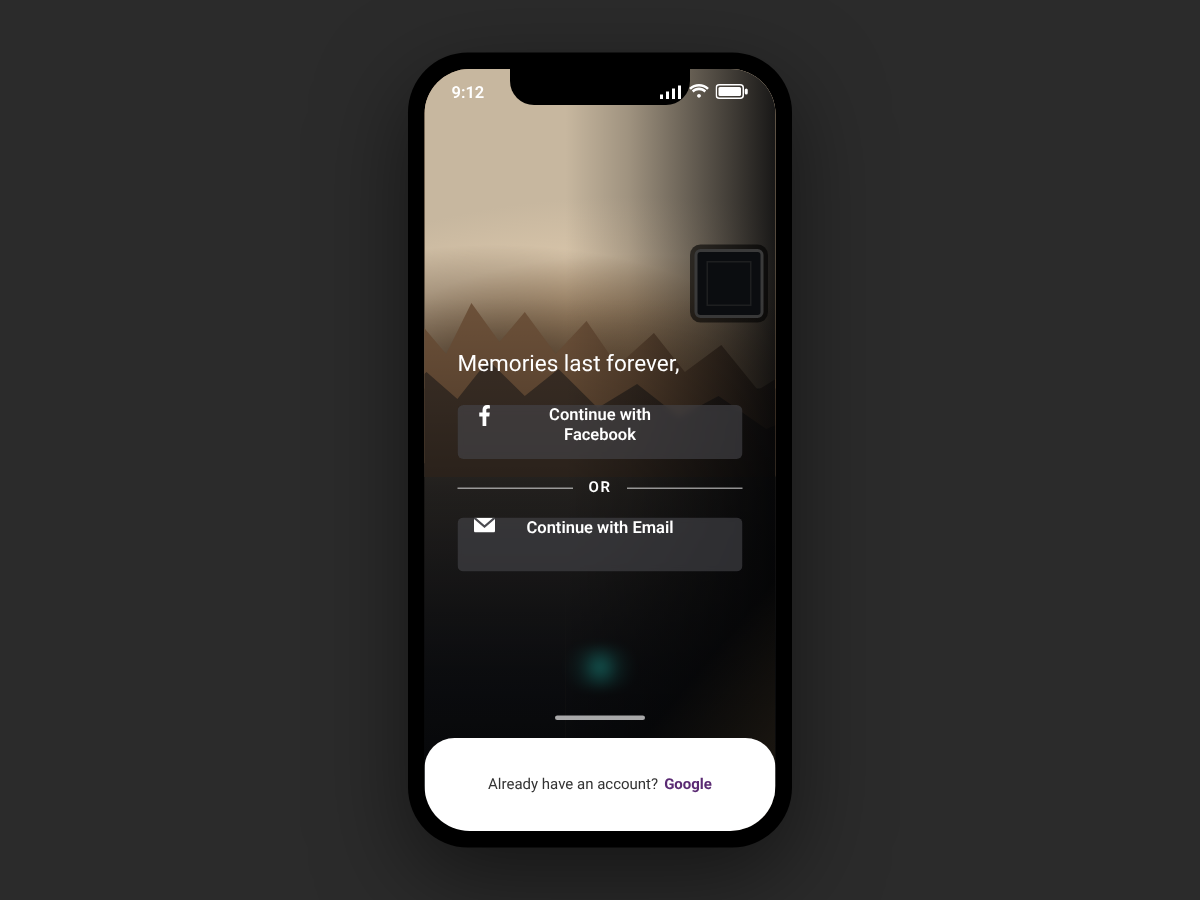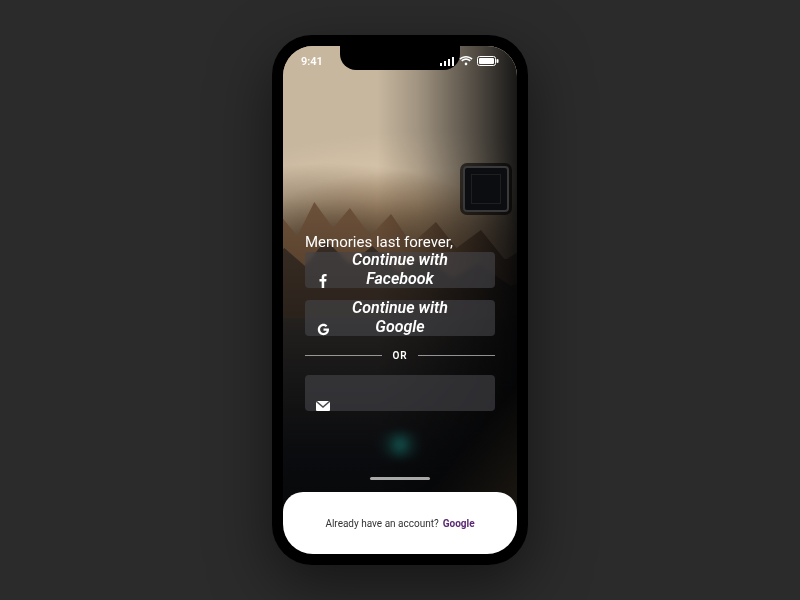--- a/index.html
+++ b/index.html
@@ -28,25 +28,25 @@
   .glow{position:absolute;bottom:94px;left:50%;transform:translateX(-50%);width:60px;height:30px;border-radius:50%;background:radial-gradient(circle,#2bd6c9 0%,rgba(43,214,201,0.2) 40%,rgba(43,214,201,0) 70%);filter:blur(3px);opacity:0.7;}
   .dark-overlay{position:absolute;inset:0;background:linear-gradient(180deg,rgba(0,0,0,0) 30%,rgba(0,0,0,0.35) 55%,rgba(0,0,0,0.6) 100%);}
 
   
   .statusbar{position:absolute;top:0;left:0;right:0;height:30px;display:flex;align-items:center;justify-content:space-between;padding:0 18px;color:#fff;font-size:11px;font-weight:600;z-index:60;}
   .status-right{display:flex;align-items:center;gap:4px;}
   .status-right svg{display:block;}
 
   
   .content{position:absolute;inset:0;padding:0 22px;z-index:20;display:flex;flex-direction:column;}
-  .headline{margin-top:186px;margin-bottom:0;}
+  .headline{margin-top:186px;margin-bottom:18px;}
   .headline .line1{color:#fff;font-size:15px;font-weight:400;line-height:1.35;}
   .headline .line2{color:#fff;font-size:15px;font-weight:700;line-height:1.35;}
 
-  .btn{display:flex;align-items:flex-end;width:100%;height:36px;margin-bottom:12px;background:rgba(70,70,74,0.62);border-radius:4px;color:#fff;font-size:16px;font-weight:600;cursor:pointer;backdrop-filter:blur(2px);font-style:italic;}
+  .btn{display:flex;align-items:flex-start;width:100%;height:36px;margin-bottom:12px;background:rgba(70,70,74,0.62);border-radius:4px;color:#fff;font-size:11px;font-weight:600;cursor:pointer;backdrop-filter:blur(2px);}
   .btn .ic{width:36px;display:flex;align-items:center;justify-content:center;flex:0 0 36px;}
   .btn .ic svg{display:block;}
   .btn .lbl{flex:1;text-align:center;padding-right:36px;}
 
   .divider{display:flex;align-items:center;gap:10px;color:#fff;font-size:10px;font-weight:600;margin:2px 0 14px;}
   .divider .ln{flex:1;height:1px;background:rgba(255,255,255,0.55);}
   .divider .tx{letter-spacing:1px;}
 
   .home-ind{position:absolute;bottom:74px;left:50%;transform:translateX(-50%);width:60px;height:3px;border-radius:3px;background:rgba(255,255,255,0.65);z-index:25;}
 
@@ -72,21 +72,21 @@
         </div>
         <div class="cockpit"></div>
         <div class="instrument"></div>
         <div class="glow"></div>
         <div class="dark-overlay"></div>
       </div>
 
       <div class="notch"></div>
 
       <div class="statusbar">
-        <span>9:41</span>
+        <span>9:12</span>
         <span class="status-right">
           <svg width="15" height="10" viewBox="0 0 15 10">
               <rect x="0" y="7" width="2" height="3" fill="#fff"></rect>
               <rect x="4" y="5" width="2" height="5" fill="#fff"></rect>
               <rect x="8" y="3" width="2" height="7" fill="#fff"></rect>
               <rect x="12" y="1" width="2" height="9" fill="#fff"></rect>
             </svg>
           <svg width="14" height="10" viewBox="0 0 14 10">
               <path d="M7 9.2c.7 0 1.3-.6 1.3-1.3S7.7 6.6 7 6.6s-1.3.6-1.3 1.3S6.3 9.2 7 9.2zM3.4 5.6C4.4 4.6 5.6 4.1 7 4.1s2.6.5 3.6 1.5l1.2-1.2C10.4 3 8.8 2.3 7 2.3S3.6 3 2.2 4.4l1.2 1.2zM.4 2.6C2.2.9 4.5 0 7 0s4.8.9 6.6 2.6l-1.2 1.2C10.9 2.3 9 1.6 7 1.6S3.1 2.3 1.6 3.8L.4 2.6z" fill="#fff"></path>
             </svg>
@@ -105,42 +105,35 @@
 
         <div class="btn">
           <span class="ic">
             <svg width="8" height="14" viewBox="0 0 8 14">
                 <path fill="#fff" d="M5.2 14V7.6h2L7.5 5H5.2V3.5c0-.7.2-1.2 1.2-1.2H7.6V.1C7.3.1 6.5 0 5.7 0 3.9 0 2.7 1.1 2.7 3.1V5H.5v2.6h2.2V14h2.5z"></path>
               </svg>
           </span>
           <span class="lbl">Continue with Facebook</span>
         </div>
 
-        <div class="btn">
-          <span class="ic">
-            <svg width="13" height="13" viewBox="0 0 13 13">
-                <path fill="#fff" d="M6.5 5.5v2.2h3.1c-.3 1.3-1.4 2.2-3.1 2.2-1.9 0-3.4-1.5-3.4-3.4S4.6 3.1 6.5 3.1c.9 0 1.7.3 2.3.9l1.6-1.6C9.3 1.3 8 0.8 6.5 0.8 3.3 0.8.8 3.3.8 6.5s2.5 5.7 5.7 5.7c3.3 0 5.5-2.3 5.5-5.6 0-.4 0-.7-.1-1.1H6.5z"></path>
-              </svg>
-          </span>
-          <span class="lbl">Continue  with Google</span>
-        </div>
 
         <div class="divider">
           <span class="ln"></span>
           <span class="tx">OR</span>
           <span class="ln"></span>
         </div>
 
         <div class="btn">
           <span class="ic">
             <svg width="14" height="10" viewBox="0 0 14 10">
                 <rect x="0" y="0" width="14" height="10" rx="1" fill="#fff"></rect>
                 <path d="M0 0 L7 6 L14 0" fill="none" stroke="#4b4b50" stroke-width="1.4"></path>
               </svg>
           </span>
+          <span class="lbl">Continue with Email</span>
         </div>
       </div>
 
       <div class="home-ind"></div>
 
       <div class="footer">
         <span class="txt">Already have an account?</span>
         <span class="login">Google</span>
       </div>
 

